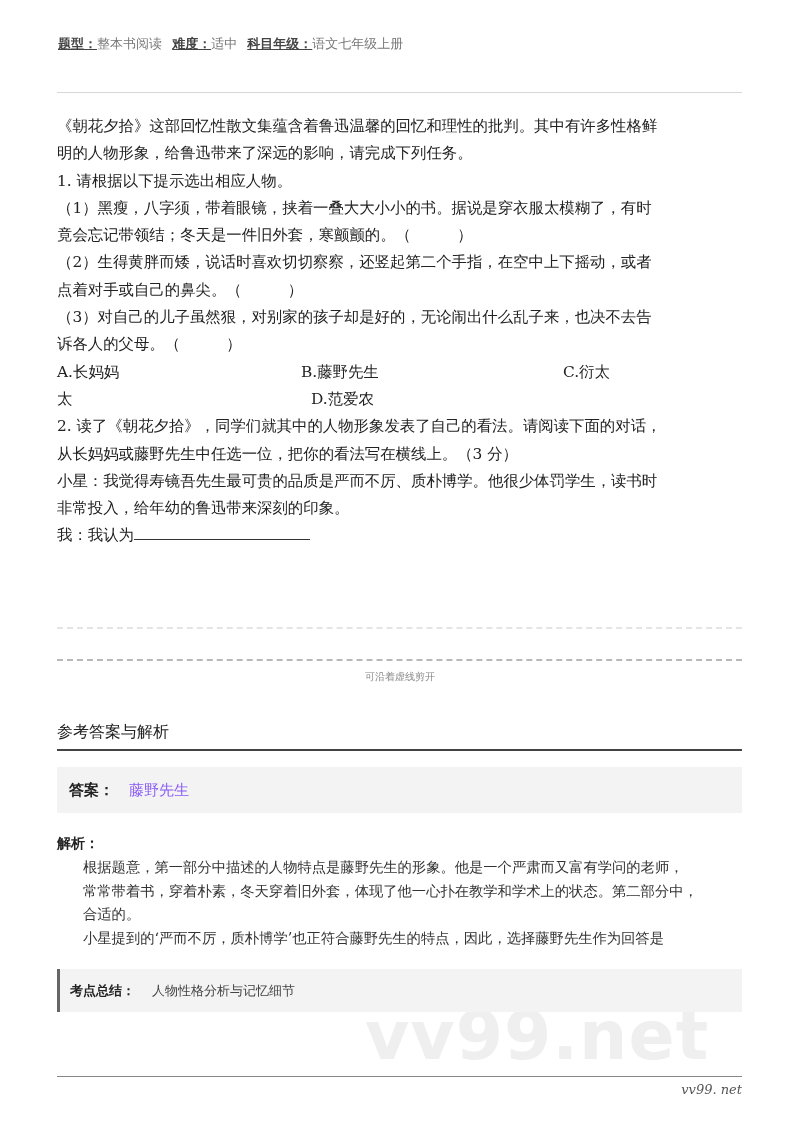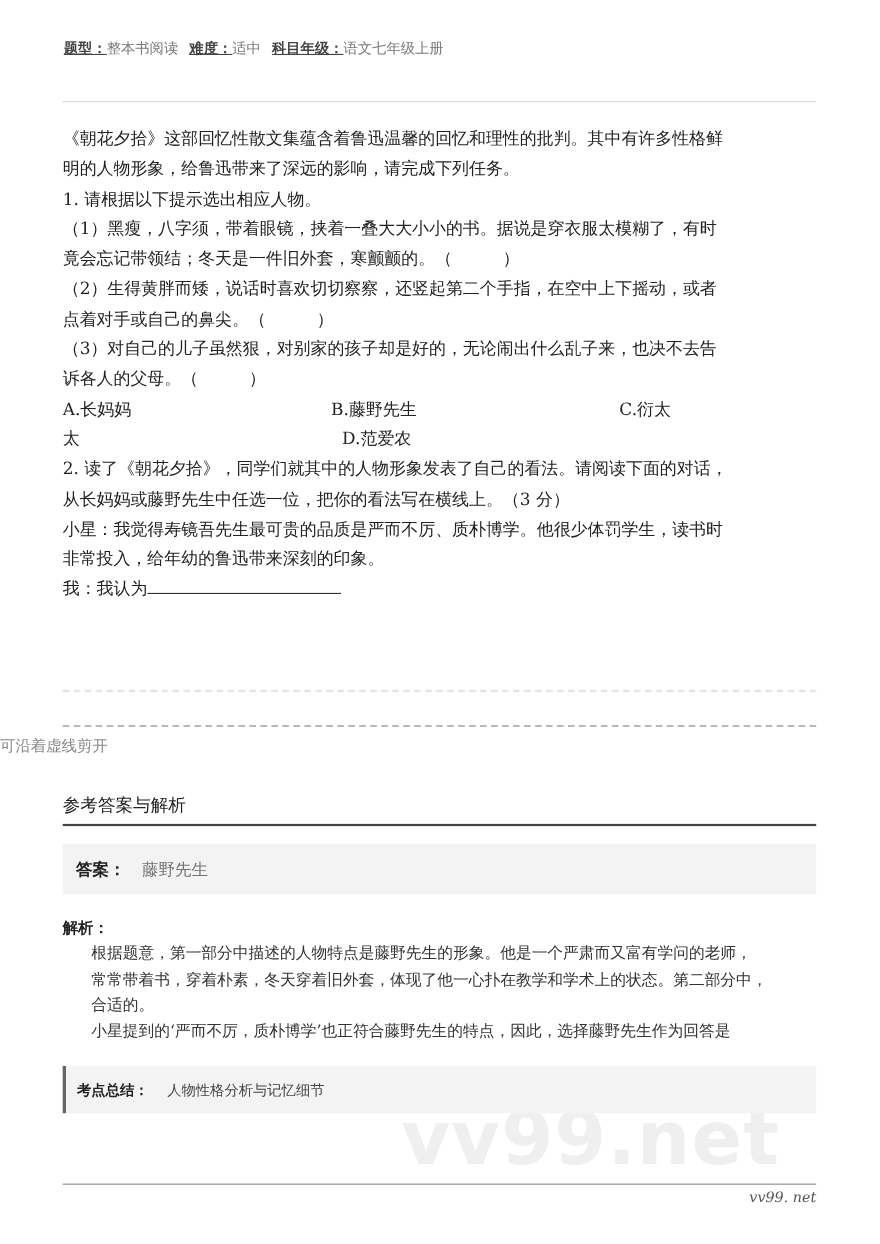--- a/index.html
+++ b/index.html
@@ -29,37 +29,37 @@
   }
   .dash1 {
     position: absolute; left: 57px; top: 627px; width: 685px; height: 0;
     border-top: 2px dashed #e4e4e4;
   }
   .dash2 {
     position: absolute; left: 57px; top: 659px; width: 685px; height: 0;
     border-top: 2px dashed #b8b8b8;
   }
   .cut-label {
-    position: absolute; left: 0; width: 800px; top: 670px; 
-    font-size: 14px; color: #888;
+    position: absolute; left: 0; width: 800px; top: 670px; text-align: center;
+    font-size: 10px; color: #888;
     font-family: "DejaVu Sans", "Liberation Sans", sans-serif;
   }
   .ans-title {
     position: absolute; left: 57px; top: 722px; font-size: 16px; font-weight: normal; color: #222;
     font-family: "DejaVu Sans", "Liberation Sans", sans-serif;
   }
   .ans-rule {
     position: absolute; left: 57px; top: 749px; width: 685px; height: 2px; background: #444;
   }
   .ans-box {
     position: absolute; left: 57px; top: 767px; width: 685px; height: 46px; background: #f3f3f3;
     font-family: "DejaVu Sans", "Liberation Sans", sans-serif;
   }
   .ans-box .lbl { position: absolute; left: 12px; top: 14px; font-size: 15px; font-weight: bold; color: #222; }
-  .ans-box .val { position: absolute; left: 72px; top: 14px; font-size: 15px; color: #737373; font-family: "DejaVu Serif", serif; }
+  .ans-box .val { position: absolute; left: 72px; top: 14px; font-size: 15px; color: #8b5cf6; font-family: "DejaVu Serif", serif; }
   .analysis-title {
     position: absolute; left: 57px; top: 835px; font-size: 14px; font-weight: bold; color: #222;
     font-family: "DejaVu Sans", "Liberation Sans", sans-serif;
   }
   .analysis-body {
     position: absolute; left: 57px; top: 856px; width: 690px;
     font-size: 14.3px; line-height: 23.5px; color: #333; margin-left: 26px;
   }
   .analysis-body .line { white-space: nowrap; }
   .kp-box {

